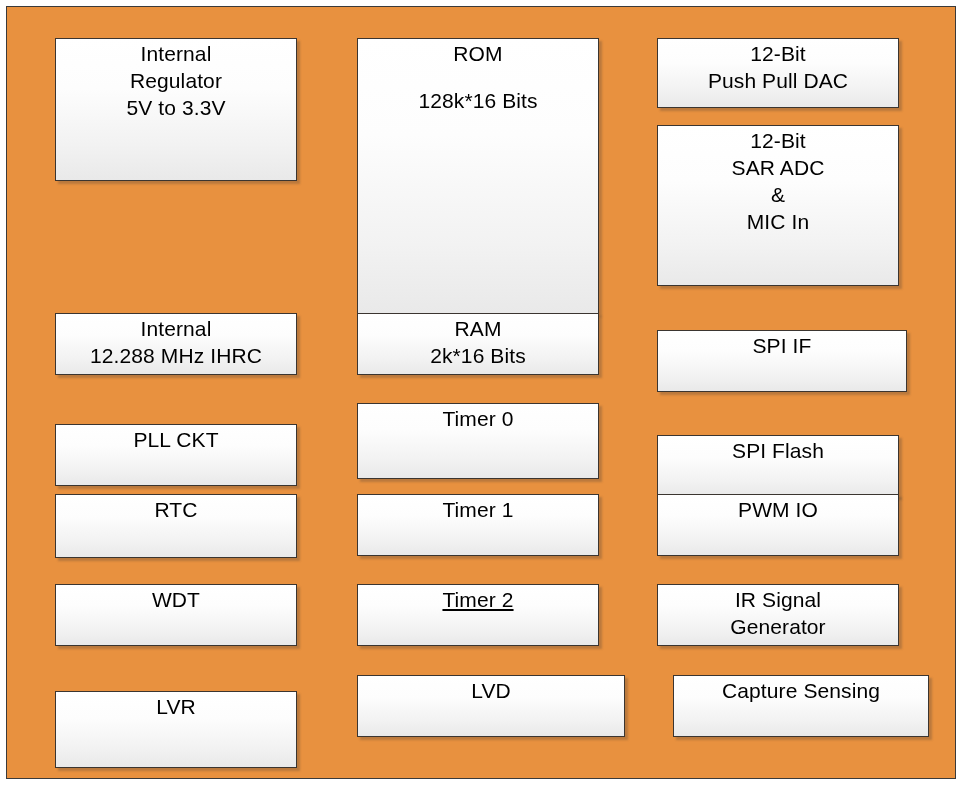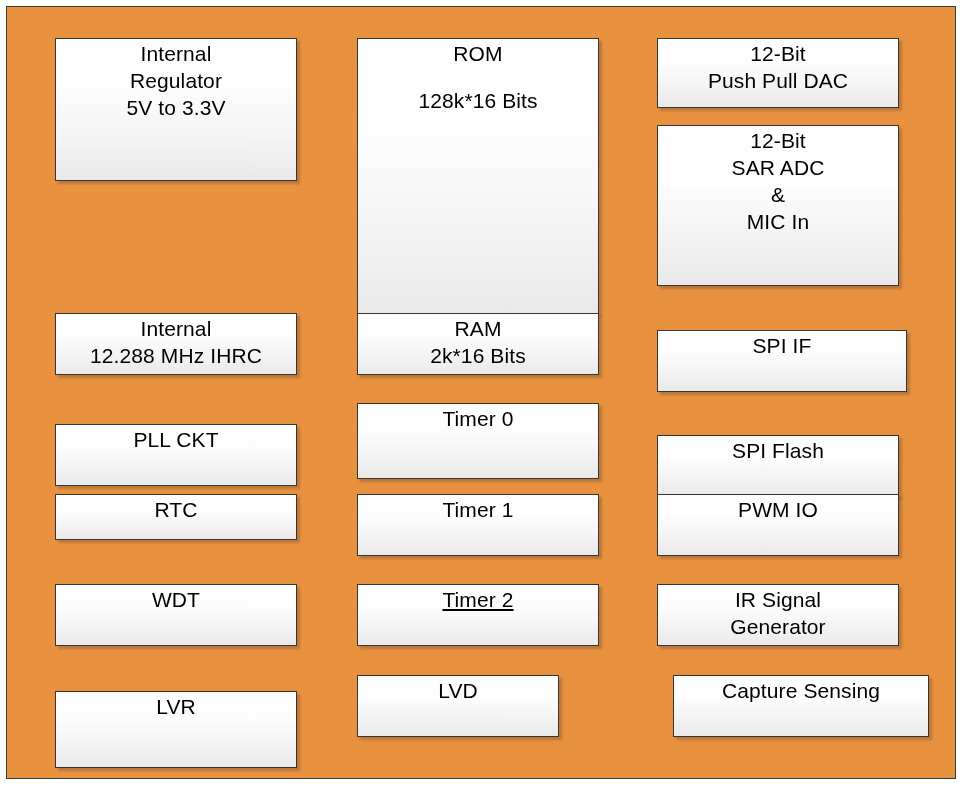--- a/index.html
+++ b/index.html
@@ -65,21 +65,21 @@
 
     <div class="block" style="left:48px; top:306px; width:242px; height:62px;">
       <span class="line">Internal</span>
       <span class="line">12.288 MHz IHRC</span>
     </div>
 
     <div class="block" style="left:48px; top:396px; width:242px; height:62px;margin-top:21px;">
       <span class="line">PLL CKT</span>
     </div>
 
-    <div class="block" style="left:48px; top:487px; width:242px; height:46px;">
+    <div class="block" style="left:48px; top:487px; width:242px; height:64px;">
       <span class="line">RTC</span>
     </div>
 
     <div class="block" style="left:48px; top:577px; width:242px; height:62px;">
       <span class="line">WDT</span>
     </div>
 
     <div class="block" style="left:48px; top:668px; width:242px; height:77px;margin-top:16px;">
       <span class="line">LVR</span>
     </div>
@@ -100,21 +100,21 @@
     </div>
 
     <div class="block" style="left:350px; top:487px; width:242px; height:62px;">
       <span class="line">Timer 1</span>
     </div>
 
     <div class="block" style="left:350px; top:577px; width:242px; height:62px;text-decoration:underline;">
       <span class="line">Timer 2</span>
     </div>
 
-    <div class="block" style="left:350px; top:668px; width:202px; height:62px;">
+    <div class="block" style="left:350px; top:668px; width:268px; height:62px;">
       <span class="line">LVD</span>
     </div>
 
     <div class="block" style="left:650px; top:31px; width:242px; height:70px;">
       <span class="line">12-Bit</span>
       <span class="line">Push Pull DAC</span>
     </div>
 
     <div class="block" style="left:650px; top:118px; width:242px; height:161px;">
       <span class="line">12-Bit</span>

